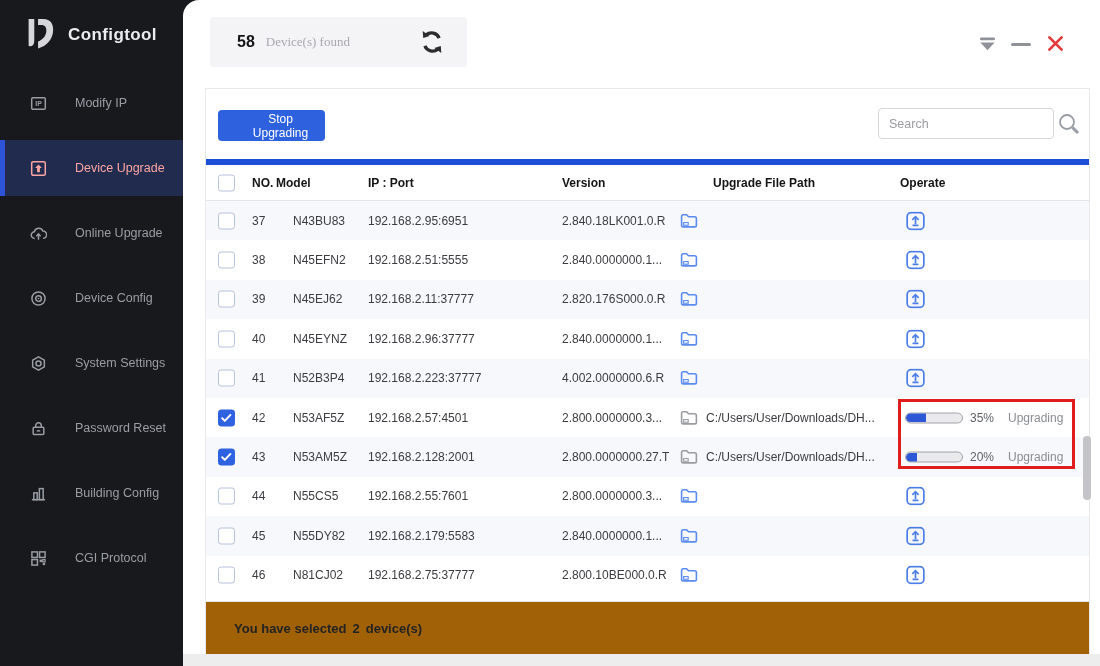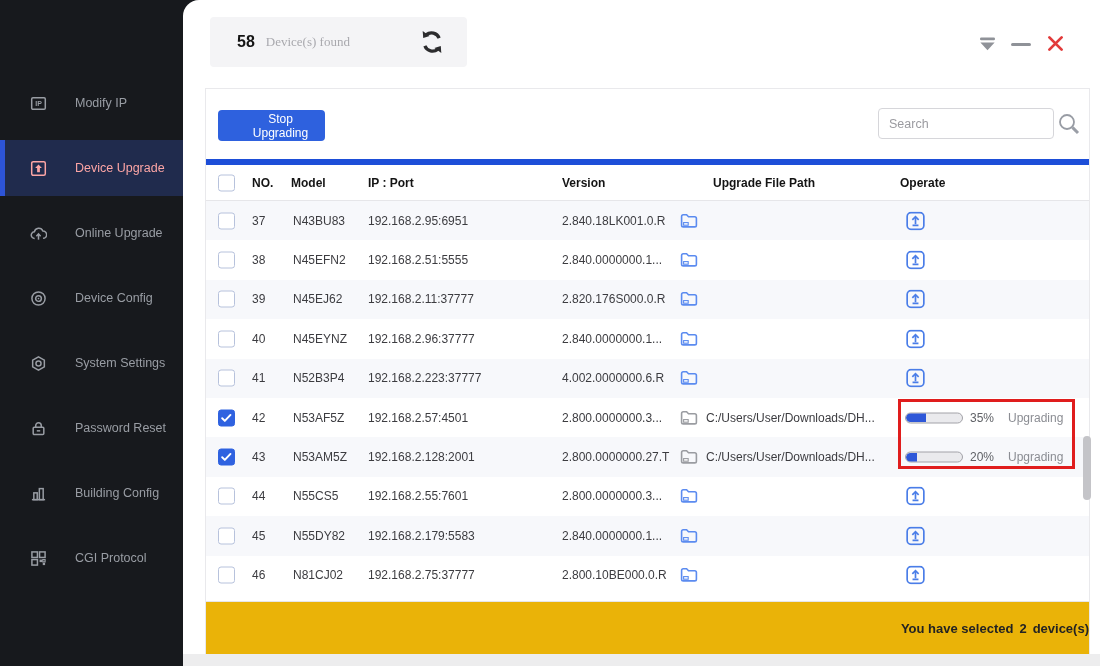--- a/index.html
+++ b/index.html
@@ -61,27 +61,36 @@
   .pg{position:absolute;left:699px;top:50%;transform:translateY(-50%);width:58px;height:11px;
       box-sizing:border-box;border:1px solid #a2a2a8;border-radius:6px;background:#eaeaed;overflow:hidden;}
   .pg-fill{height:100%;background:#2e57d8;border-radius:5px 0 0 5px;}
   .pg-pct{left:764px;color:#5f6166;}
   .pg-status{left:802px;color:#8b8d93;}
   .red-rect{position:absolute;left:692px;top:310px;width:177px;height:70px;border:3px solid #e01d1d;
       box-sizing:border-box;z-index:6;pointer-events:none;}
   .scroll-thumb{position:absolute;left:877px;top:347px;width:8px;height:64px;background:#c4c4c8;
       border-radius:4px;cursor:pointer;}
   .tfoot{position:absolute;left:0;top:512px;width:100%;height:53px;box-sizing:border-box;
-      border-top:1px solid #e6e6e9;display:flex;align-items:center;background:#eab308;justify-content:flex-end;}
+      border-top:1px solid #e6e6e9;display:flex;align-items:center;background:#a16207;}
   .tfoot .txt{margin-left:28px;font-size:13px;font-weight:bold;color:#232323;display:flex;gap:6px;}
 </style>
 </head>
 <body>
 
 <aside class="sidebar">
+  <div class="logo-row">
+    <span style="display:inline-flex;">
+      <svg width="34" height="38" viewBox="0 0 36 40">
+        <path fill="#d7d7d9" d="M7 3h6v23c0 5-3.4 7-6 5.4V3z"></path>
+        <path fill="#d7d7d9" d="M17 3h5.5c8 0 10.5 5.5 10.5 11.5 0 10-7 17.5-16 19.7v-7.4c5.8-2 8.8-6.8 8.8-11.6 0-4-2-5.7-5.8-5.7H17V3z"></path>
+      </svg>
+    </span>
+    <span class="brand">Configtool</span>
+  </div>
   <nav class="menu" id="menu">
       <div class="mi">
         <span class="ic">
           <svg width="17" height="17" viewBox="0 0 16 16">
             <rect x="1.6" y="2.6" width="12.8" height="10.8" rx="1.2" fill="none" stroke="currentColor" stroke-width="1.4"></rect>
             <text x="8" y="10.6" font-size="6.6" font-weight="bold" fill="currentColor" text-anchor="middle">IP</text>
           </svg>
         </span>
         <span>Modify IP</span>
       </div>
@@ -200,21 +209,21 @@
     <span class="mag">
       <svg width="24" height="24" viewBox="0 0 24 24" fill="none" stroke="#989ca4" stroke-width="1.8">
         <circle cx="10" cy="10" r="7"></circle>
         <path d="M15.4 15.4 L21 21" stroke-width="3" stroke="#9a9ea6"></path>
       </svg>
     </span>
 
     <div class="thead">
       <span class="cb" style="position:absolute;"></span>
       <span style="left:46px">NO.</span>
-      <span style="left:85px">Model</span>
+      <span style="left:70px">Model</span>
       <span style="left:162px">IP : Port</span>
       <span style="left:356px">Version</span>
       <span style="left:507px">Upgrade File Path</span>
       <span style="left:694px">Operate</span>
     </div>
 
     <div class="rows" id="rows">
         <div class="t-row alt">
           <span class="cb"></span>
           <span class="c-no">37</span>

